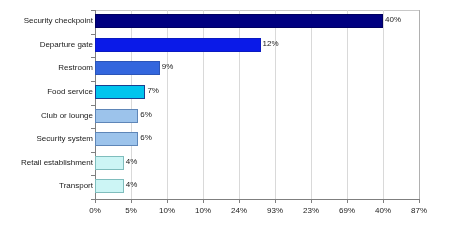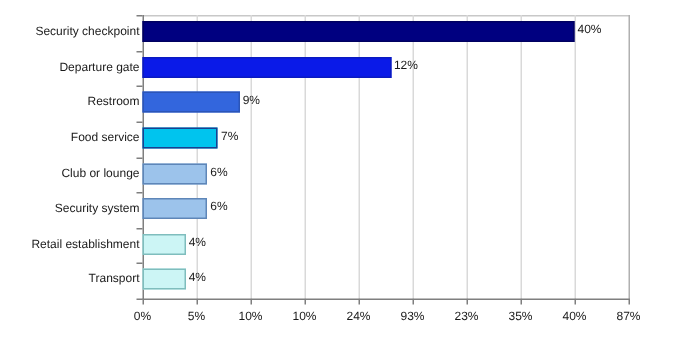--- a/index.html
+++ b/index.html
@@ -219,18 +219,18 @@
       <div class="xtick-mark" style="left: 419px;"></div>
     </div>
   <div id="xtick-labels">
       <div class="xtick-label" style="left: 95px;">0%</div>
       <div class="xtick-label" style="left: 131px;">5%</div>
       <div class="xtick-label" style="left: 167px;">10%</div>
       <div class="xtick-label" style="left: 203px;">10%</div>
       <div class="xtick-label" style="left: 239px;">24%</div>
       <div class="xtick-label" style="left: 275px;">93%</div>
       <div class="xtick-label" style="left: 311px;">23%</div>
-      <div class="xtick-label" style="left: 347px;">35%</div>
+      <div class="xtick-label" style="left: 347px;">69%</div>
       <div class="xtick-label" style="left: 383px;">40%</div>
       <div class="xtick-label" style="left: 419px;">87%</div>
     </div>
 
 </div>
 
 </body></html>

